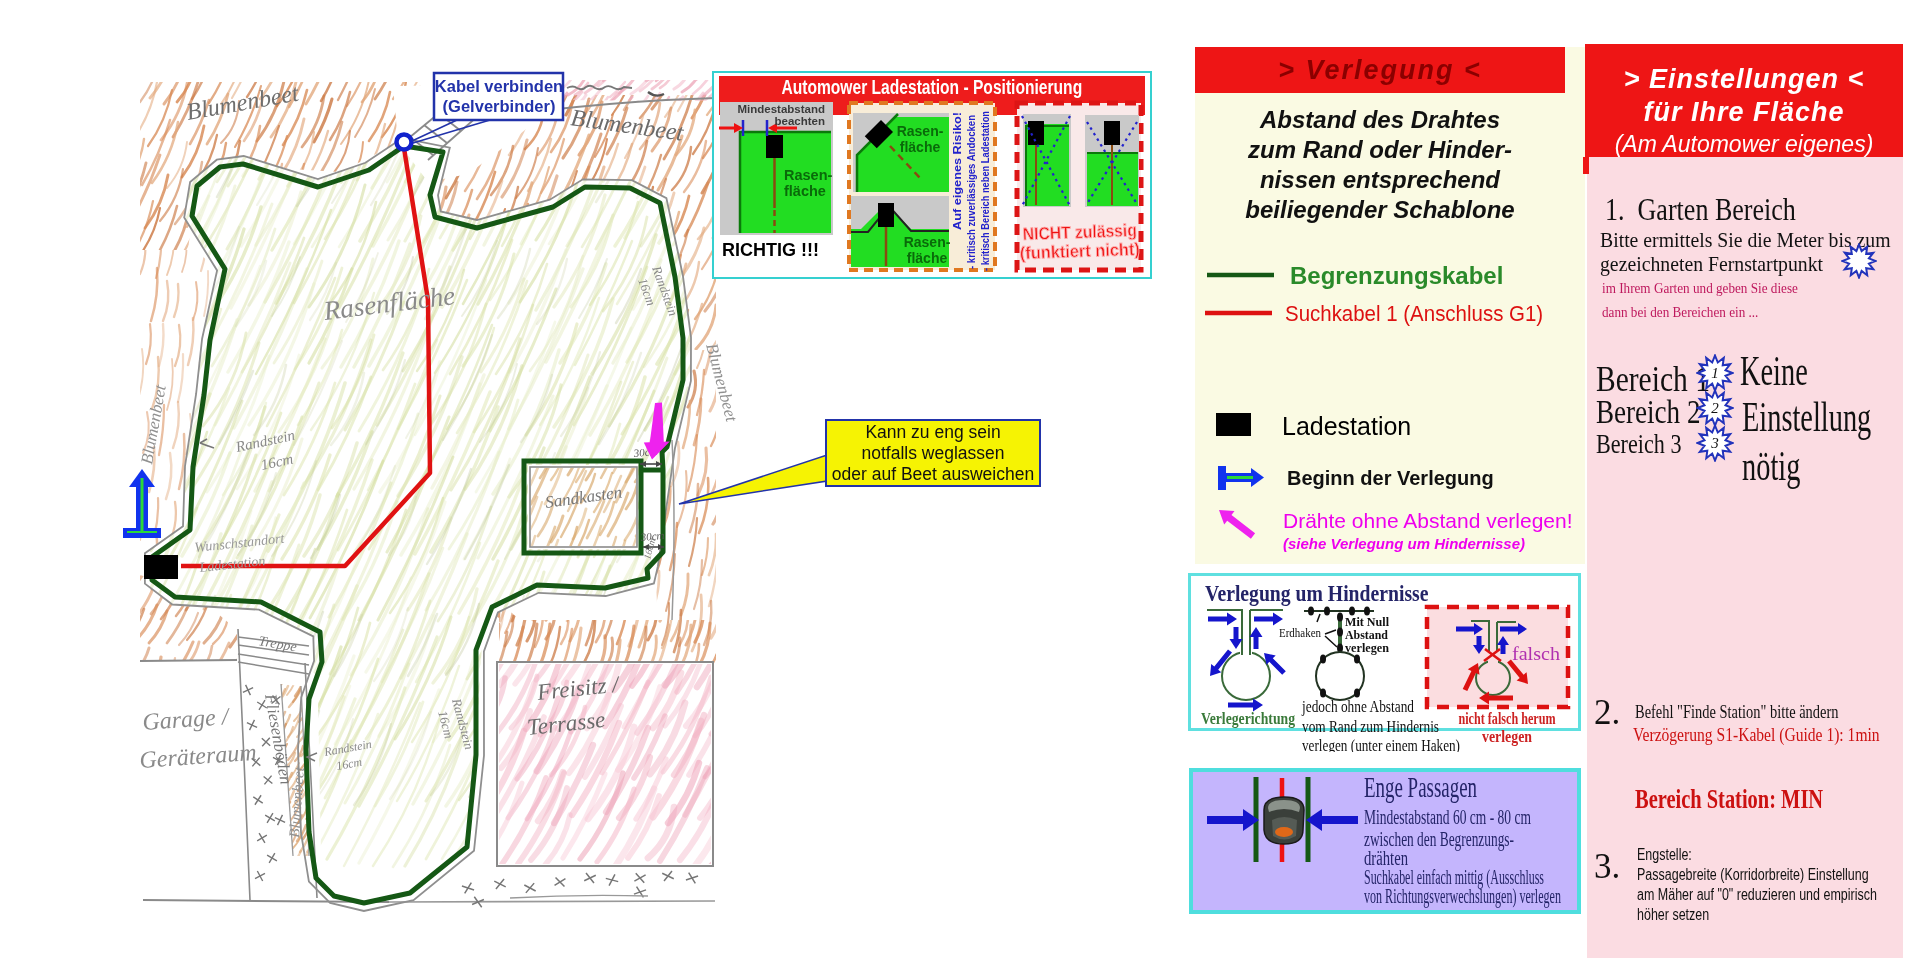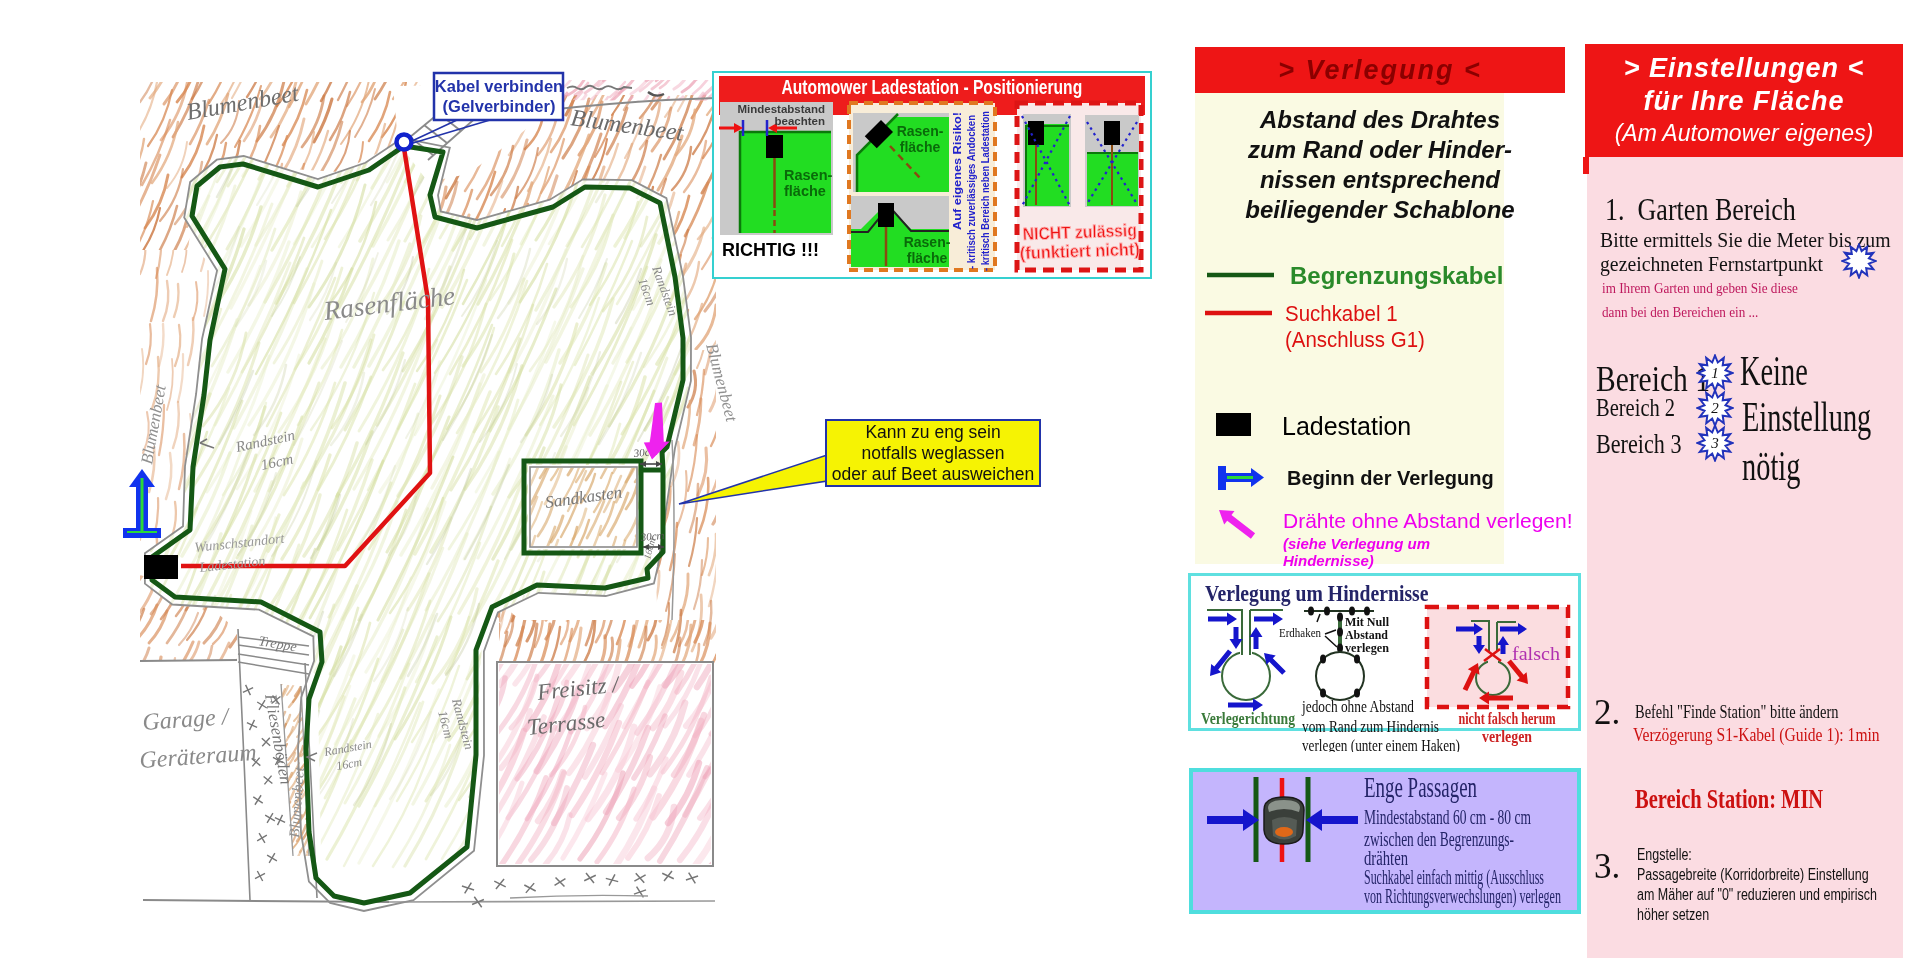--- a/index.html
+++ b/index.html
@@ -1907,21 +1907,21 @@
 <path d="M1087 153 L1138 153" stroke="#0a7a0a" stroke-width="2" fill="none"></path>
 <rect x="1104" y="121" width="16" height="24" fill="#000"></rect>
 <path d="M1112 145 L1112 205" stroke="#8a4a10" stroke-width="2"></path>
 <path d="M1087 122 L1137 204 M1137 122 L1087 204" stroke="#2222cc" stroke-width="2.2" stroke-dasharray="2.5 4"></path>
 
 <text x="1080" y="238" font-family="Liberation Sans, sans-serif" font-size="17.5" font-weight="bold" fill="#ee1111" text-anchor="middle" stroke="#ffb0b0" stroke-width="0.9" transform="rotate(-2 1080 238)" textLength="114" lengthAdjust="spacingAndGlyphs">NICHT zulässig</text>
 <text x="1080" y="257" font-family="Liberation Sans, sans-serif" font-size="17.5" font-weight="bold" fill="#ee1111" text-anchor="middle" stroke="#ffb0b0" stroke-width="0.9" transform="rotate(-2 1080 257)" textLength="120" lengthAdjust="spacingAndGlyphs">(funktiert nicht)</text>
 </svg>
 </div>
 
-<div style="position:absolute;left:1195px;top:47px;width:309px;height:517px;background:#fafae3">
+<div style="position:absolute;left:1195px;top:47px;width:390px;height:517px;background:#fafae3">
 
 <div style="position:absolute;left:0;top:0;width:370px;height:46px;background:#ee1515;text-align:center"><span style="font-family:'Liberation Sans',sans-serif;font-weight:bold;font-style:italic;font-size:27px;color:#8b0000;line-height:46px;letter-spacing:2px">&gt; Verlegung &lt;</span></div>
 
 <div style="position:absolute;left:0;top:58px;width:370px;text-align:center;font-family:'Liberation Sans',sans-serif;font-weight:bold;font-style:italic;font-size:24px;color:#111;line-height:30px">Abstand des Drahtes<br>zum Rand oder Hinder-<br>nissen entsprechend<br>beiliegender Schablone</div>
 
 <svg width="370" height="517" viewBox="0 0 370 517" style="position:absolute;left:0;top:0">
 <path d="M12 228 L79 228" stroke="#155815" stroke-width="4.5"></path>
 <path d="M10 266 L77 266" stroke="#dd1111" stroke-width="4.5"></path>
 <rect x="21" y="366" width="35" height="23" fill="#000"></rect>
 
@@ -2028,37 +2028,37 @@
 <text x="1364" y="797" font-family="Liberation Serif, serif" font-size="30" fill="#242468" textLength="113" lengthAdjust="spacingAndGlyphs">Enge Passagen</text>
 <text x="1364" y="824" font-family="Liberation Serif, serif" font-size="20" fill="#242468" textLength="167" lengthAdjust="spacingAndGlyphs">Mindestabstand 60 cm - 80 cm</text>
 <text x="1364" y="846" font-family="Liberation Serif, serif" font-size="20" fill="#242468" textLength="150" lengthAdjust="spacingAndGlyphs">zwischen den Begrenzungs-</text>
 <text x="1364" y="865" font-family="Liberation Serif, serif" font-size="20" fill="#242468" textLength="44" lengthAdjust="spacingAndGlyphs">drähten</text>
 <text x="1364" y="884" font-family="Liberation Serif, serif" font-size="20" fill="#242468" textLength="180" lengthAdjust="spacingAndGlyphs">Suchkabel einfach mittig (Ausschluss</text>
 <text x="1364" y="903" font-family="Liberation Serif, serif" font-size="20" fill="#242468" textLength="197" lengthAdjust="spacingAndGlyphs">von Richtungsverwechslungen) verlegen</text>
 </svg>
 </div>
 
 <div style="position:absolute;left:1585px;top:44px;width:318px;height:113px;background:#ee1515;text-align:center;font-family:'Liberation Sans',sans-serif;font-weight:bold;font-style:italic;color:#fff">
-      <div style="font-size:27px;margin-top:9px;letter-spacing:1px">&gt; Einstellungen &lt;</div>
+      <div style="font-size:27px;margin-top:20px;letter-spacing:1px">&gt; Einstellungen &lt;</div>
       <div style="font-size:27px;margin-top:2px;letter-spacing:1px">für Ihre Fläche</div>
       <div style="font-size:23px;margin-top:3px;font-weight:normal">(Am Automower eigenes)</div>
     </div>
 
 <div style="position:absolute;left:1587px;top:157px;width:316px;height:801px;background:#fbdce2"></div>
 <div style="position:absolute;left:1583px;top:157px;width:6px;height:17px;background:#ee1515"></div>
 
 <div style="position:absolute;left:1605px;top:192px;font-family:'Liberation Serif',serif;font-size:31px;color:#111;white-space:nowrap"><span style="display:inline-block;transform:scaleX(0.84);transform-origin:left top">1.&nbsp; Garten Bereich</span></div>
 <div style="position:absolute;left:1600px;top:228px;font-family:'Liberation Serif',serif;font-size:21px;color:#111;line-height:24px;white-space:nowrap"><span style="display:inline-block;transform:scaleX(0.94);transform-origin:left top">Bitte ermittels Sie die Meter bis zum<br>gezeichneten Fernstartpunkt</span></div>
 <div style="position:absolute;left:1841px;top:243px"><svg width="36" height="36" style="vertical-align:middle">
         <polygon points="18.0,1.5 20.6,8.1 26.2,3.7 25.2,10.8 32.3,9.8 27.9,15.4 34.5,18.0 27.9,20.6 32.3,26.2 25.2,25.2 26.2,32.3 20.6,27.9 18.0,34.5 15.4,27.9 9.8,32.3 10.8,25.2 3.7,26.3 8.1,20.6 1.5,18.0 8.1,15.4 3.7,9.7 10.8,10.8 9.7,3.7 15.4,8.1" fill="#fff" stroke="#2233bb" stroke-width="2"></polygon>
       </svg></div>
 <div style="position:absolute;left:1602px;top:277px;font-family:'Liberation Serif',serif;font-size:14px;color:#be185d;line-height:24px;white-space:nowrap"><span style="display:inline-block;transform:scaleX(0.94);transform-origin:left top">im Ihrem Garten und geben Sie diese<br>dann bei den Bereichen ein ...</span></div>
 
 <div style="position:absolute;left:1596px;top:358px;font-family:'Liberation Serif',serif;font-size:36px;color:#111;white-space:nowrap"><span style="display:inline-block;transform:scaleX(0.82);transform-origin:left top">Bereich 1</span></div>
-<div style="position:absolute;left:1596px;top:394px;font-family:'Liberation Serif',serif;font-size:25px;color:#111;white-space:nowrap"><span style="display:inline-block;transform:scaleX(0.82);transform-origin:left top">Bereich 2</span></div>
+<div style="position:absolute;left:1596px;top:394px;font-family:'Liberation Serif',serif;font-size:33px;color:#111;white-space:nowrap"><span style="display:inline-block;transform:scaleX(0.82);transform-origin:left top">Bereich 2</span></div>
 <div style="position:absolute;left:1596px;top:429px;font-family:'Liberation Serif',serif;font-size:27px;color:#111;white-space:nowrap"><span style="display:inline-block;transform:scaleX(0.82);transform-origin:left top">Bereich 3</span></div>
 <div style="position:absolute;left:1696px;top:354px"><svg width="38" height="38" style="vertical-align:middle">
         <polygon points="19.0,1.5 21.8,8.5 27.8,3.8 26.7,11.3 34.2,10.2 29.5,16.2 36.5,19.0 29.5,21.8 34.2,27.7 26.7,26.7 27.8,34.2 21.8,29.5 19.0,36.5 16.2,29.5 10.3,34.2 11.3,26.7 3.8,27.8 8.5,21.8 1.5,19.0 8.5,16.2 3.8,10.2 11.3,11.3 10.2,3.8 16.2,8.5" fill="#fff" stroke="#2233bb" stroke-width="2"></polygon>
         <text x="19.0" y="24.0" font-family="Liberation Serif, serif" font-size="15" font-style="italic" fill="#111" text-anchor="middle">1</text>
       </svg></div>
 <div style="position:absolute;left:1696px;top:389px"><svg width="38" height="38" style="vertical-align:middle">
         <polygon points="19.0,1.5 21.8,8.5 27.8,3.8 26.7,11.3 34.2,10.2 29.5,16.2 36.5,19.0 29.5,21.8 34.2,27.7 26.7,26.7 27.8,34.2 21.8,29.5 19.0,36.5 16.2,29.5 10.3,34.2 11.3,26.7 3.8,27.8 8.5,21.8 1.5,19.0 8.5,16.2 3.8,10.2 11.3,11.3 10.2,3.8 16.2,8.5" fill="#fff" stroke="#2233bb" stroke-width="2"></polygon>
         <text x="19.0" y="24.0" font-family="Liberation Serif, serif" font-size="15" font-style="italic" fill="#111" text-anchor="middle">2</text>
       </svg></div>
 <div style="position:absolute;left:1696px;top:424px"><svg width="38" height="38" style="vertical-align:middle">

